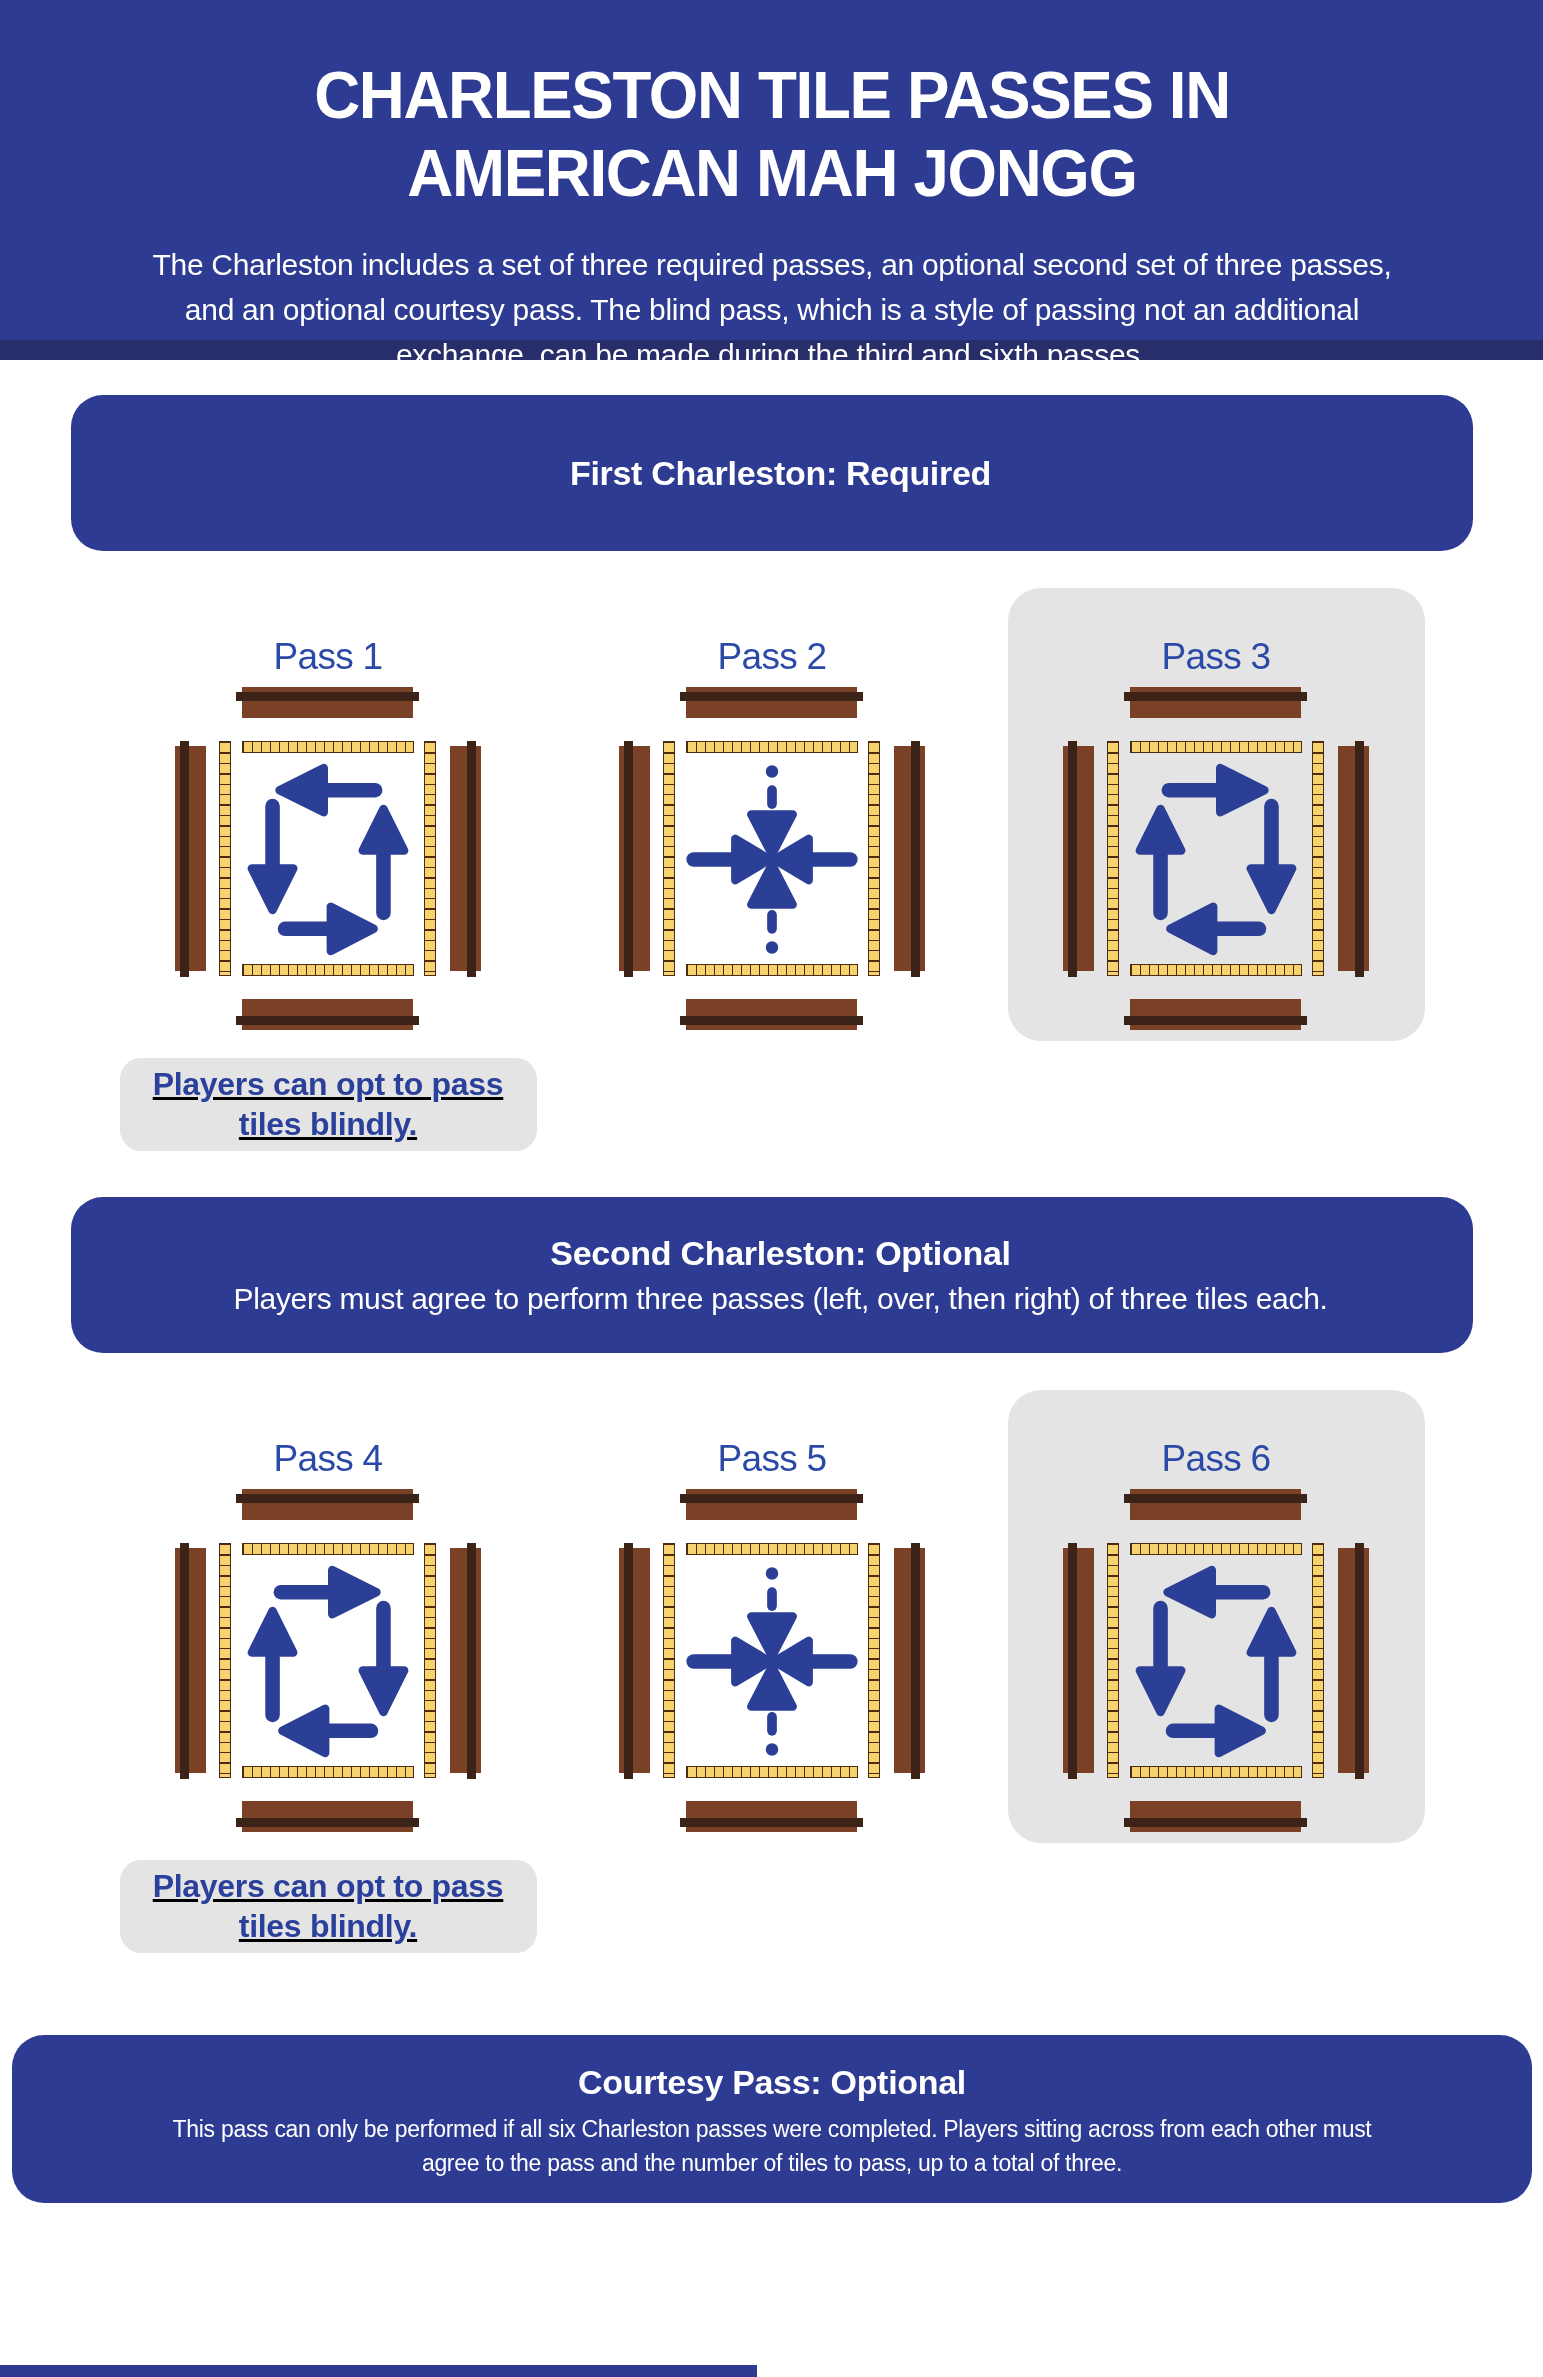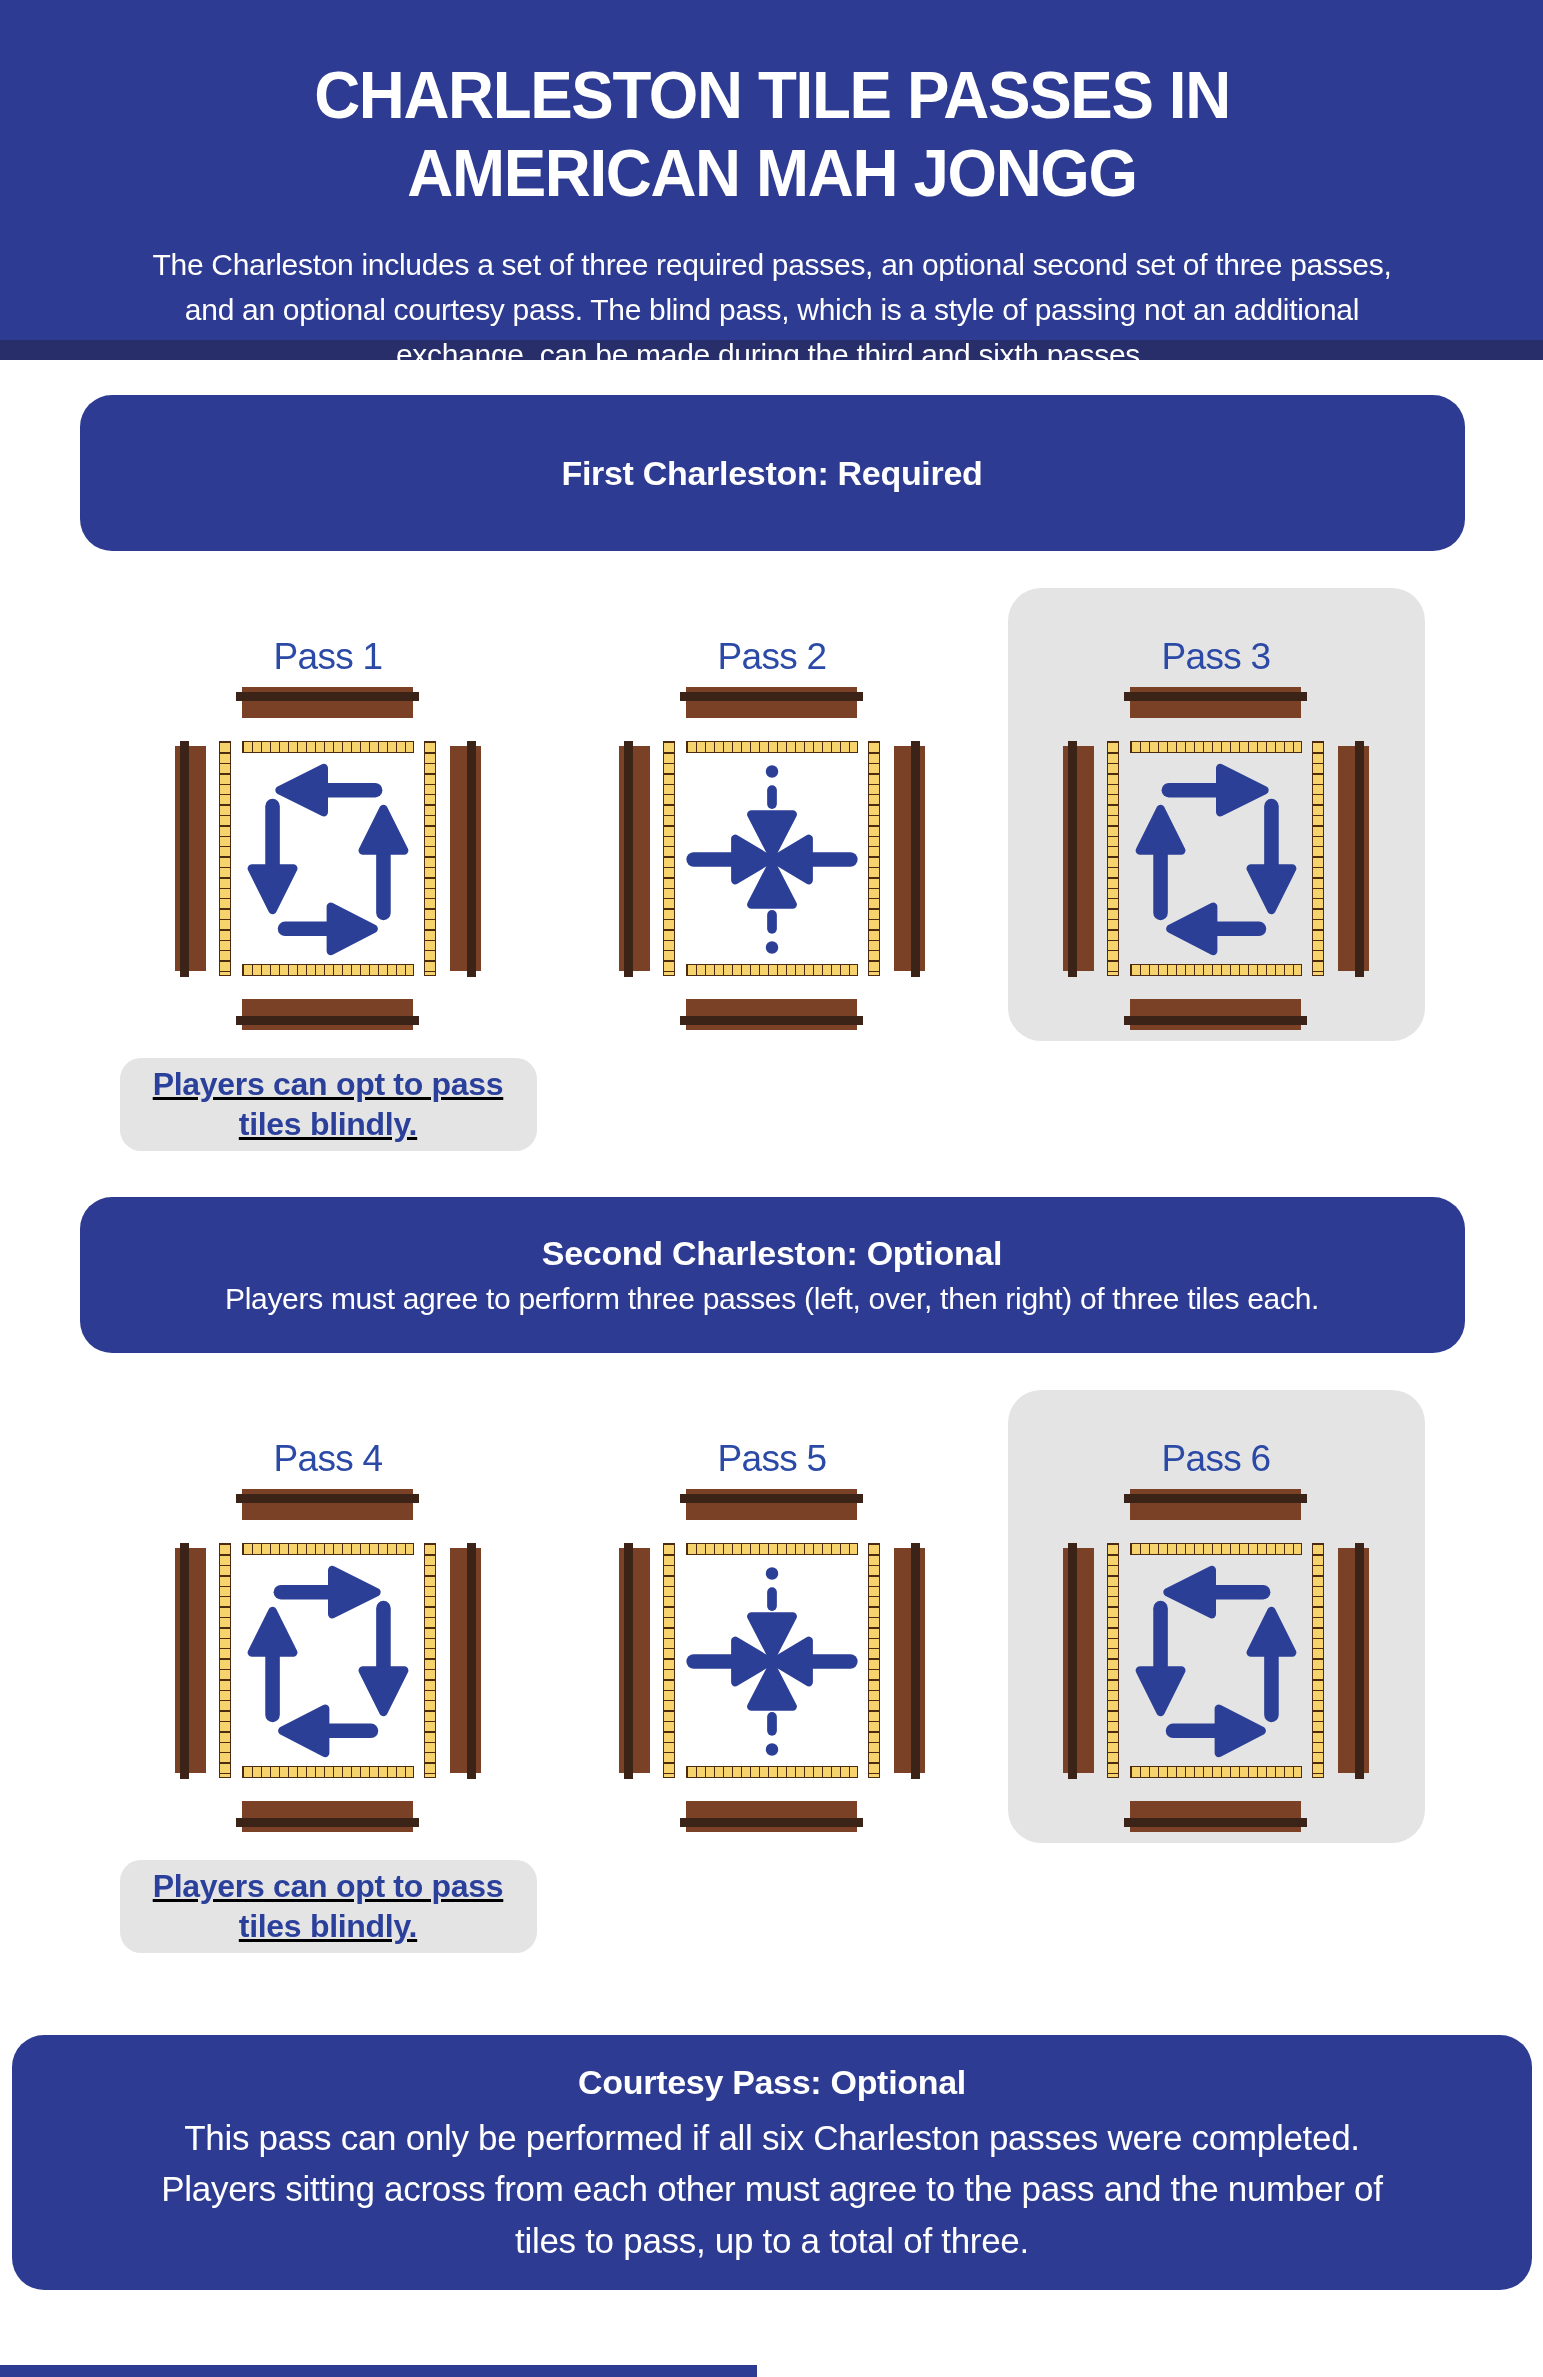--- a/index.html
+++ b/index.html
@@ -16,21 +16,21 @@
   }
   .header-desc{
     margin:29px auto 0;max-width:1278px;text-align:center;color:#fff;
     font-size:30px;line-height:1.5;letter-spacing:-0.3px;
   }
   .header-stripe{height:20px;background:var(--header_stripe,#272e6a);}
   
   .banner{
     width:1385px;height:156px;margin:35px auto 0;border-radius:32px;
     background:var(--banner_blue,#2e3b92);color:#fff;text-align:center;
-    display:flex;flex-direction:column;justify-content:center;align-items:center;
+    display:flex;flex-direction:column;justify-content:center;align-items:center;padding-left:17px;
   }
   .banner-title{font-size:34px;font-weight:bold;letter-spacing:-0.3px;}
   .banner-sub{font-size:30px;margin-top:9.7px;letter-spacing:-0.3px;}
   .banner.second{margin-top:46px;}
   
   .pass-row{width:1305px;margin:37px auto 0;display:flex;justify-content:space-between;}
   .pass-col{
     width:417px;padding:29px 0 11px;border-radius:33px;
     display:flex;flex-direction:column;align-items:center;
   }
@@ -76,21 +76,21 @@
     line-height:1.26;max-width:361px;letter-spacing:-0.3px;
   }
   
   .courtesy{
     width:1520px;margin:82px auto 0;border-radius:32px;
     background:var(--banner_blue,#2e3b92);color:#fff;text-align:center;
     padding:28px 0 23.6px;
   }
   .courtesy-title{font-size:34px;font-weight:bold;letter-spacing:-0.3px;}
   .courtesy-body{
-    font-size:35px;line-height:1.48;max-width:1250px;margin:9.7px auto 0;letter-spacing:-0.3px;
+    font-size:23px;line-height:1.48;max-width:1250px;margin:9.7px auto 0;letter-spacing:-0.3px;
   }
   
   .footer-bar{position:absolute;left:0;bottom:0;width:757px;height:12.5px;background:var(--banner_blue,#2e3b92);}
 </style>
 </head>
 <body>
 
 <svg style="position:absolute;width:0;height:0" aria-hidden="true">
   <defs>
     <g id="arr-ccw">

